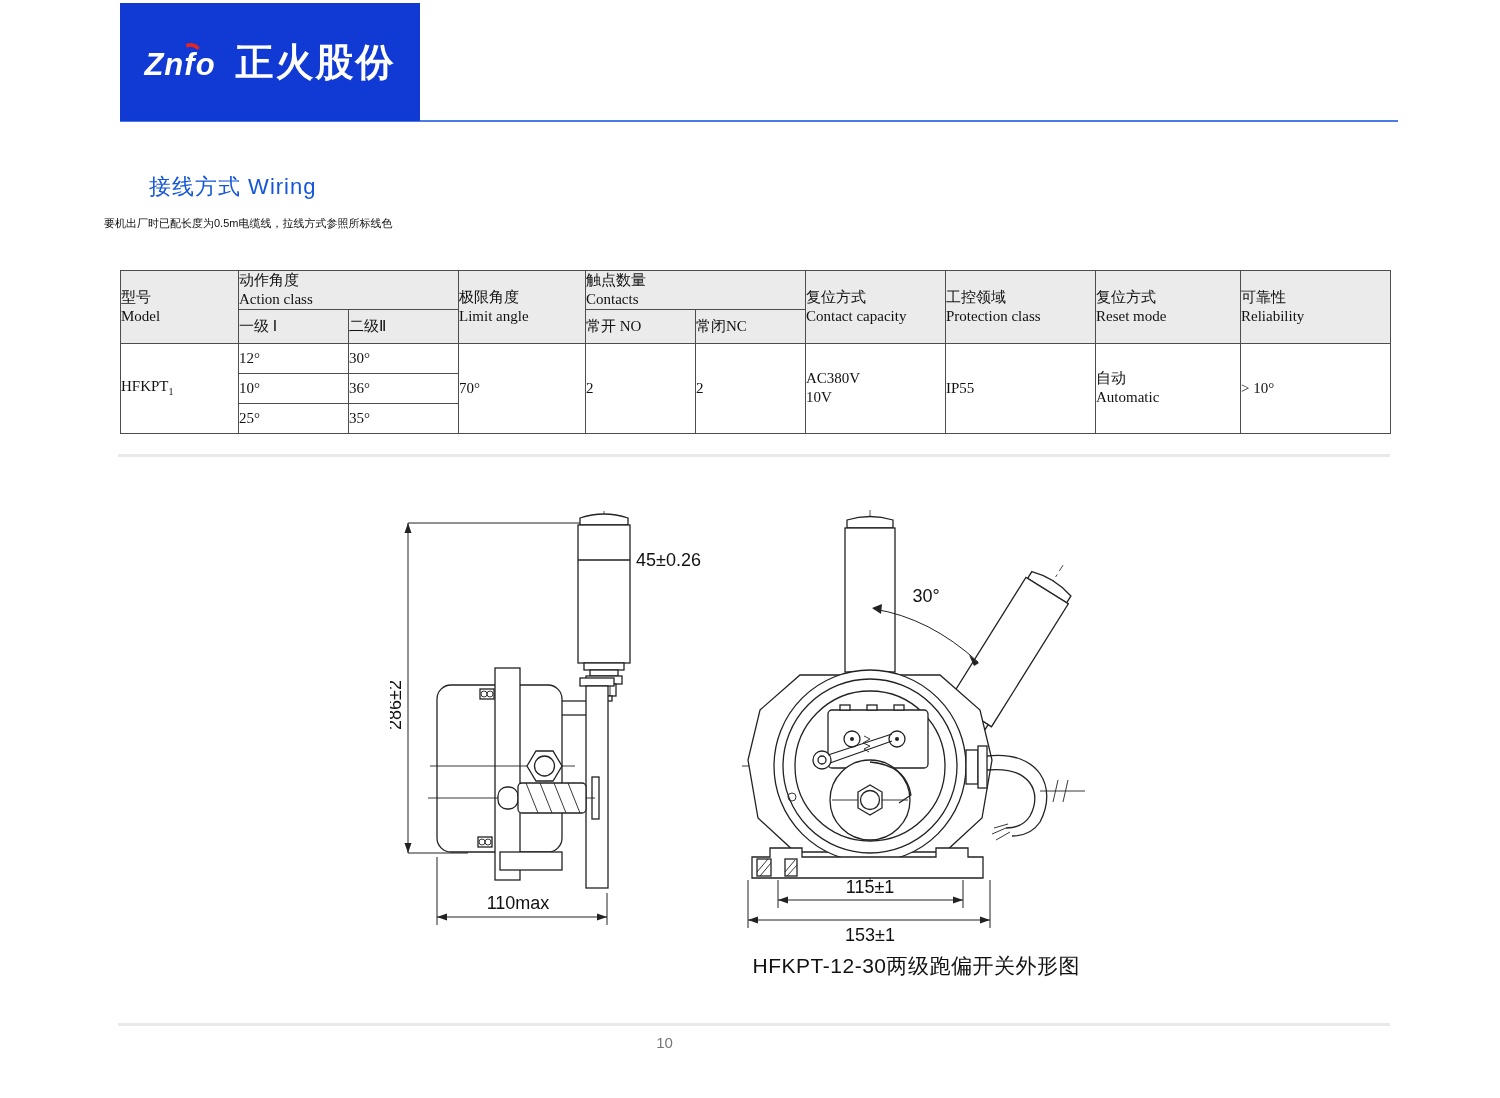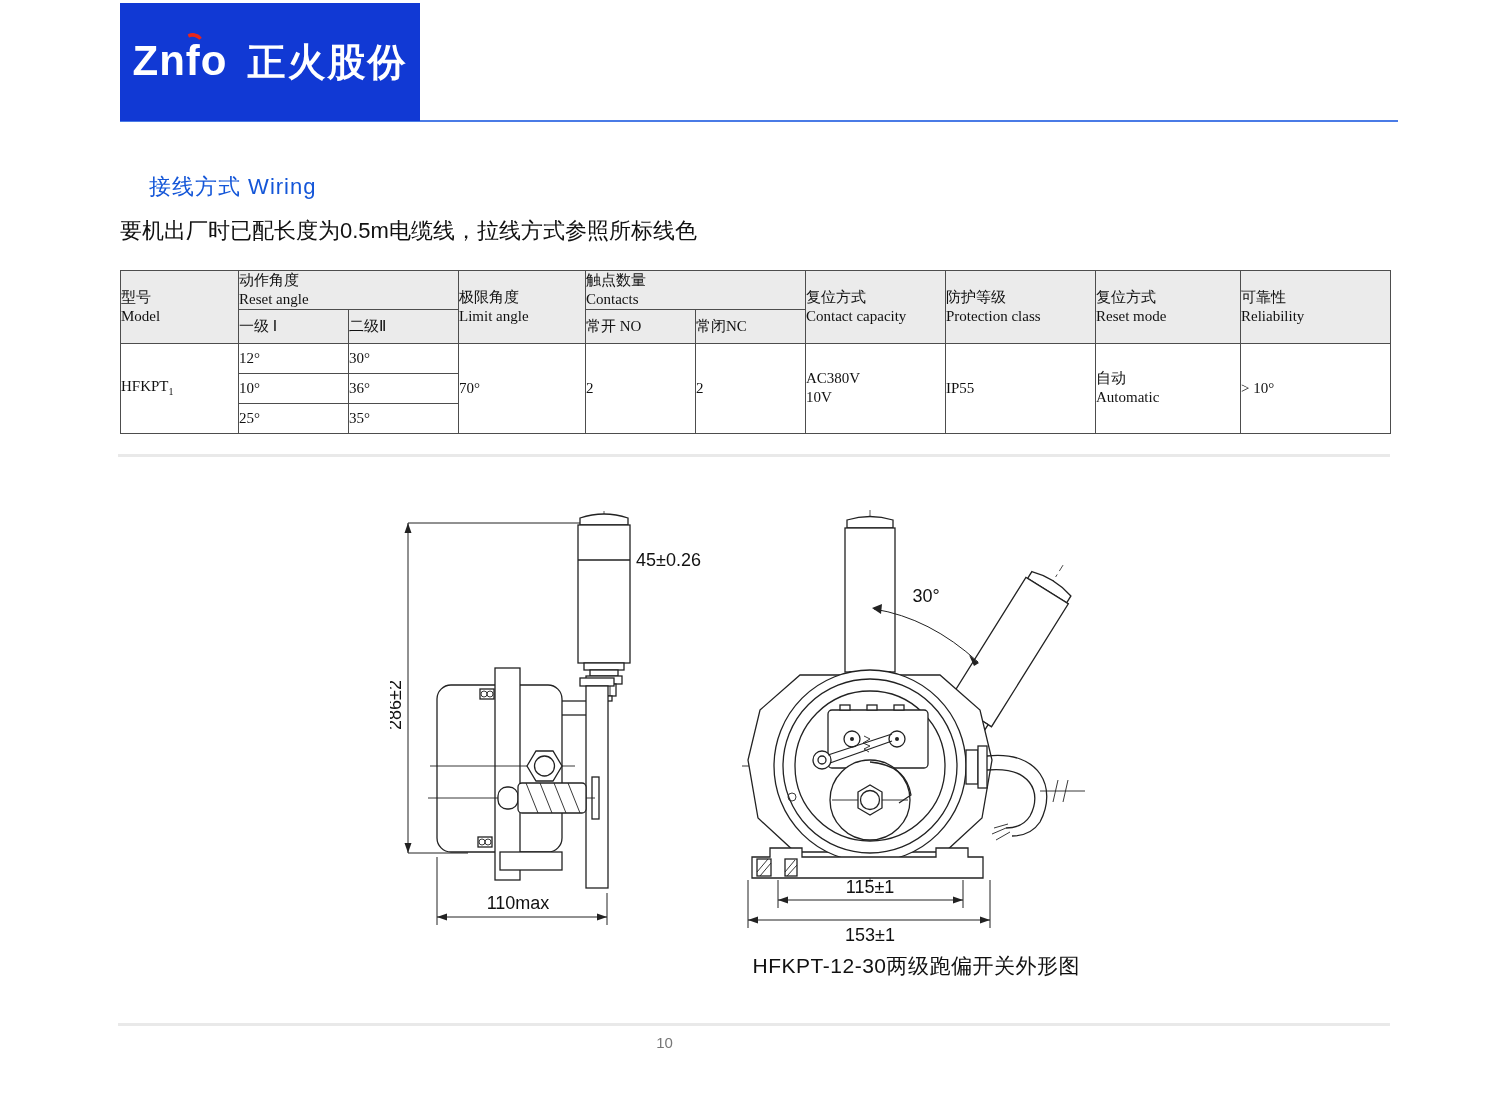--- a/index.html
+++ b/index.html
@@ -4,38 +4,38 @@
 <style>
   html,body{margin:0;padding:0;background:#fff;}
   #page{position:relative;width:1500px;height:1098px;background:#ffffff;overflow:hidden;
         font-family:"Liberation Sans",sans-serif;color:#222;}
 
   
   #brand-line{position:absolute;left:120px;top:120px;width:1278px;height:2px;background:#4a7be6;}
   #logo-box{position:absolute;left:120px;top:3px;width:300px;height:118px;background:#1139d4;
             display:flex;align-items:center;justify-content:center;}
   .logo-inner{color:#fff;white-space:nowrap;}
-  .logo-en{font-weight:bold;font-size:42px;letter-spacing:1px;}
+  .logo-en{font-style:italic;font-weight:bold;font-size:31px;letter-spacing:1px;}
   .logo-en .f{position:relative;}
   .logo-en .f::after{content:'';position:absolute;top:-4px;left:-2px;width:13px;height:9px;
        border:3px solid transparent;border-top:4px solid #e8261c;border-radius:60% 60% 0 0;
        transform:rotate(14deg);}
   .logo-cn{font-weight:bold;font-size:38px;margin-left:20px;letter-spacing:2px;}
   #brand-right{position:absolute;left:798px;top:62px;width:600px;height:56px;color:#8a8a8a;}
   .brand-main{position:absolute;left:0;top:8px;font-size:31px;font-weight:bold;letter-spacing:2px;}
   .brand-reg{font-size:12px;vertical-align:18px;font-weight:normal;}
   .brand-tzd{position:absolute;left:200px;top:4px;font-size:37px;font-weight:bold;font-style:italic;letter-spacing:2px;}
   .brand-tzd-side{position:absolute;left:272px;top:12px;font-size:11px;line-height:12px;width:12px;color:#9a9a9a;}
   .brand-slogan{position:absolute;left:322px;top:8px;font-size:28px;color:#7d7d7d;
        font-family:"DejaVu Serif",serif;font-style:italic;white-space:nowrap;}
   .brand-slogan .num36{font-family:"DejaVu Sans",sans-serif;font-style:normal;font-weight:bold;letter-spacing:-1px;}
 
   
   #section-title{position:absolute;left:120px;top:172px;font-size:22px;color:#1456d8;font-weight:500;letter-spacing:1px;margin-left:29px;}
-  #section-note{position:absolute;left:120px;top:216px;font-size:22px;color:#111;text-align:right;}
+  #section-note{position:absolute;left:104px;top:216px;font-size:11px;color:#111;text-align:right;}
 
   
   #spec-table{position:absolute;left:120px;top:270px;width:1270px;border-collapse:collapse;
       table-layout:fixed;font-size:15px;color:#111;}
   #spec-table th,#spec-table td{border:1px solid #4d4d4d;text-align:left;vertical-align:middle;
       padding:0;line-height:1.25;font-family:Liberation Serif, serif;}
   #spec-table thead th{background:#ebebeb;font-weight:normal;}
   #spec-table thead tr:nth-child(1) th{height:36px;}
   #spec-table thead tr:nth-child(2) th{height:33px;}
   #spec-table tbody tr{height:30px;}
@@ -90,36 +90,36 @@
         <col style="width:150px">
     </colgroup>
     <thead>
       <tr>
         <th rowspan="2">
           <span class="hdr-cn">型号</span>
           <span>Model</span>
         </th>
         <th colspan="2">
           <span class="hdr-cn">动作角度</span>
-          <span>Reset angle</span>
+          <span>Action class</span>
         </th>
         <th rowspan="2">
           <span class="hdr-cn">极限角度</span>
           <span>Limit angle</span>
         </th>
         <th colspan="2">
           <span class="hdr-cn">触点数量</span>
           <span>Contacts</span>
         </th>
         <th rowspan="2">
           <span class="hdr-cn">复位方式</span>
           <span>Contact capacity</span>
         </th>
         <th rowspan="2">
-          <span class="hdr-cn">防护等级</span>
+          <span class="hdr-cn">工控领域</span>
           <span>Protection class</span>
         </th>
         <th rowspan="2">
           <span class="hdr-cn">复位方式</span>
           <span>Reset mode</span>
         </th>
         <th rowspan="2">
           <span class="hdr-cn">可靠性</span>
           <span>Reliability</span>
         </th>

